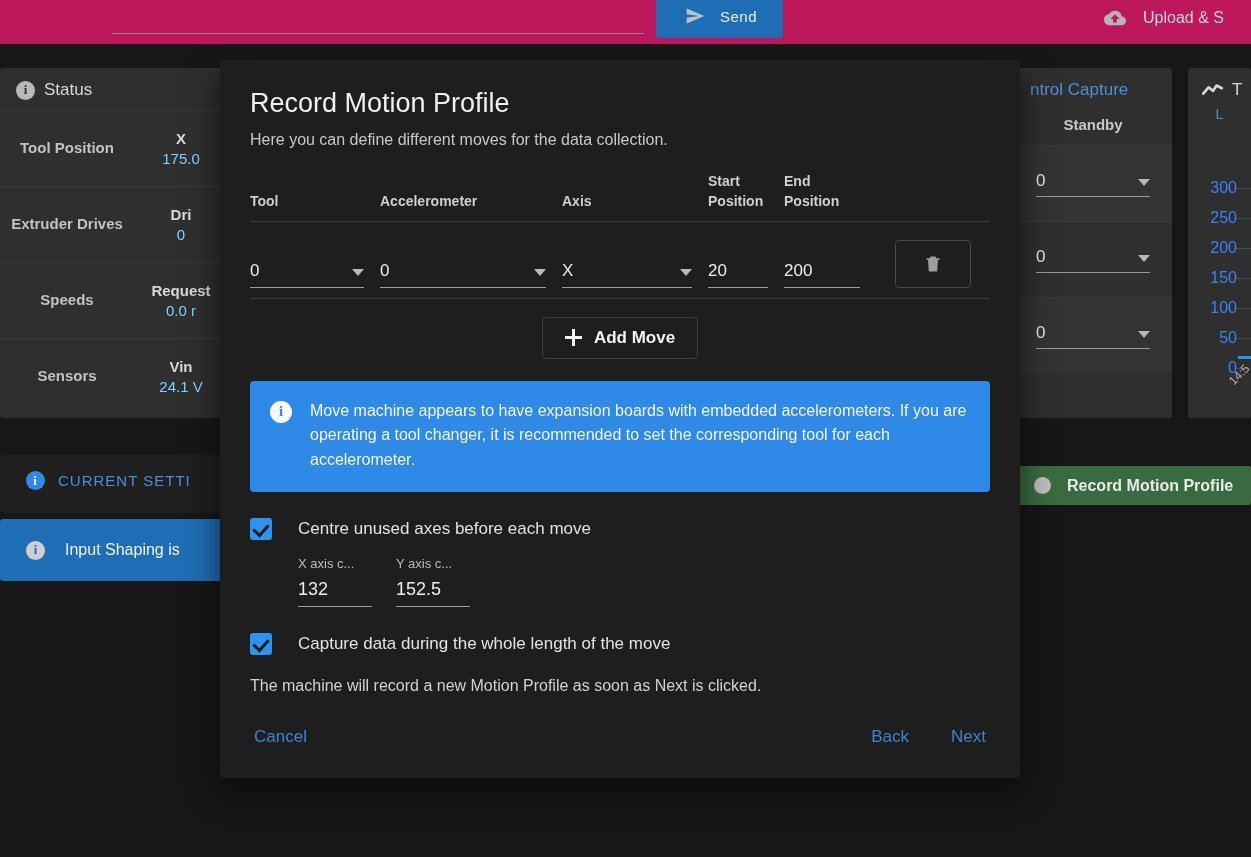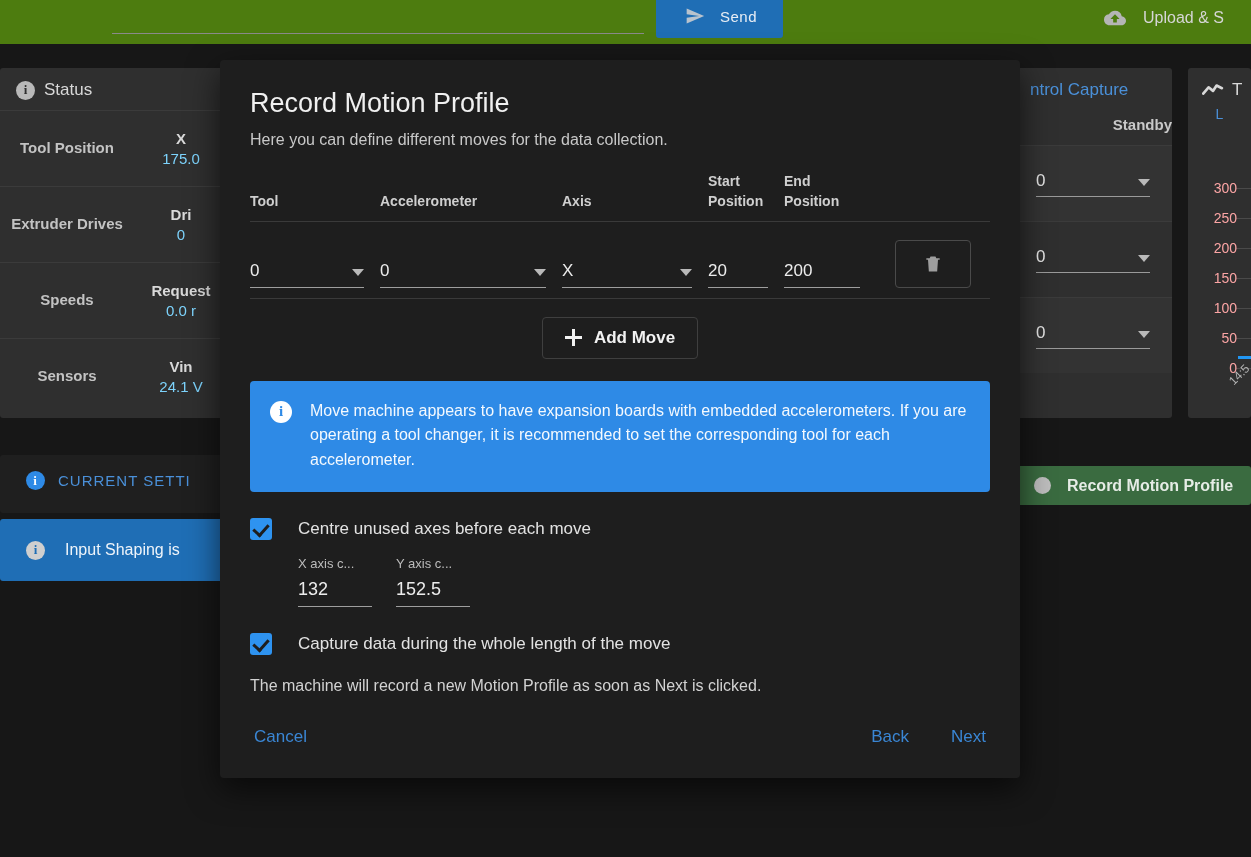--- a/index.html
+++ b/index.html
@@ -6,21 +6,21 @@
   html, body {
     width: 1251px; height: 857px;
     background: #171717;
     font-family: "Liberation Sans", sans-serif;
     overflow: hidden;
   }
   #root { position: relative; width: 1251px; height: 857px; }
 
   
   .topbar { position: absolute; left: 0; top: 0; width: 1251px; height: 44px;
-            background: #4d7c0f; }
+            background: #be185d; }
   .gcode-input { position: absolute; left: 112px; top: 0px; width: 532px; height: 34px;
             border: 0; border-bottom: 1px solid #8a8a8a; background: transparent;
             color: #e0e0e0; font-size: 15px; font-family: "Liberation Sans", sans-serif;
             outline: none; padding: 0 2px; }
   .gcode-input::placeholder { color: #9a9a9a; }
   .send-btn { position: absolute; left: 656px; top: -6px; width: 127px; height: 44px;
             background: #1f6eb5; border: 0; border-radius: 3px; color: #e8eef5;
             font-size: 15px; font-weight: 500; letter-spacing: .5px;
             display: flex; align-items: center; justify-content: center; gap: 12px;
             cursor: pointer; font-family: "Liberation Sans", sans-serif; }
@@ -48,38 +48,38 @@
 
   #settings-panel { left: 0; top: 455px; width: 228px; height: 58px; background: #1f1f1f; }
   .settings-hd { display: flex; align-items: center; gap: 13px; padding: 16px 0 0 26px;
             color: #4a90d9; font-size: 15px; letter-spacing: 1px; white-space: nowrap; }
   #shaping-banner { position: absolute; left: 0; top: 519px; width: 228px; height: 62px;
             background: #1f6eb5; display: flex; align-items: center; gap: 20px;
             padding-left: 26px; color: #eef4fa; font-size: 16px; white-space: nowrap;
             border-radius: 3px; }
 
   #heaters-panel { left: 1014px; top: 68px; width: 158px; height: 350px; background: #2f2f2f; }
-  .heater-sub { text-align: right; font-size: 15px; font-weight: bold; color: #c9c9c9;
+  .heater-sub { text-align: center; font-size: 15px; font-weight: bold; color: #c9c9c9;
             padding: 6px 0 12px 0; }
   .heater-row { height: 76px; border-top: 1px solid #3b3b3b; display: flex;
             align-items: center; padding: 0 22px; }
   .heater-row:nth-child(odd) { background: #333333; }
   .sel-line { flex: 1; display: flex; align-items: flex-end; justify-content: space-between;
             border-bottom: 1px solid #9a9a9a; padding-bottom: 5px; }
   .sel-line .v { font-size: 17px; color: #e4e4e4; }
   .caret { width: 0; height: 0; border-left: 6px solid transparent;
             border-right: 6px solid transparent; border-top: 7px solid #b9b9b9;
             margin-bottom: 5px; }
 
   #chart-panel { left: 1188px; top: 68px; width: 63px; height: 350px; background: #2f2f2f; }
   .chart-hd { display: flex; align-items: center; gap: 8px; padding: 12px 0 0 14px;
             color: #d8d8d8; font-size: 17px; white-space: nowrap; }
   .chart-legend { text-align: center; color: #4a90d9; font-size: 14px; padding-top: 6px; }
   .chart-plot { position: absolute; left: 0; top: 100px; width: 63px; height: 250px; }
-  .ytick { position: absolute; right: 14px; font-size: 14px; color: #fca5a5;
+  .ytick { position: absolute; right: 14px; font-size: 16px; color: #3b82f6;
            transform: translateY(-50%); }
   .gridline { position: absolute; left: 48px; width: 15px; height: 1px; background: #4a4a4a; }
   .xtick { position: absolute; left: 38px; top: 210px; font-size: 12px; color: #b5b5b5;
            transform: rotate(-45deg); transform-origin: left top; white-space: nowrap; }
   .series-line { position: absolute; left: 50px; top: 188px; width: 13px; height: 3px;
            background: #2196f3; }
 
   #record-btn { position: absolute; left: 1017px; top: 466px; width: 234px; height: 39px;
            background: #3a6b40; border: 0; border-radius: 3px; display: flex;
            align-items: center; gap: 16px; padding-left: 17px; color: #e6ece6;

